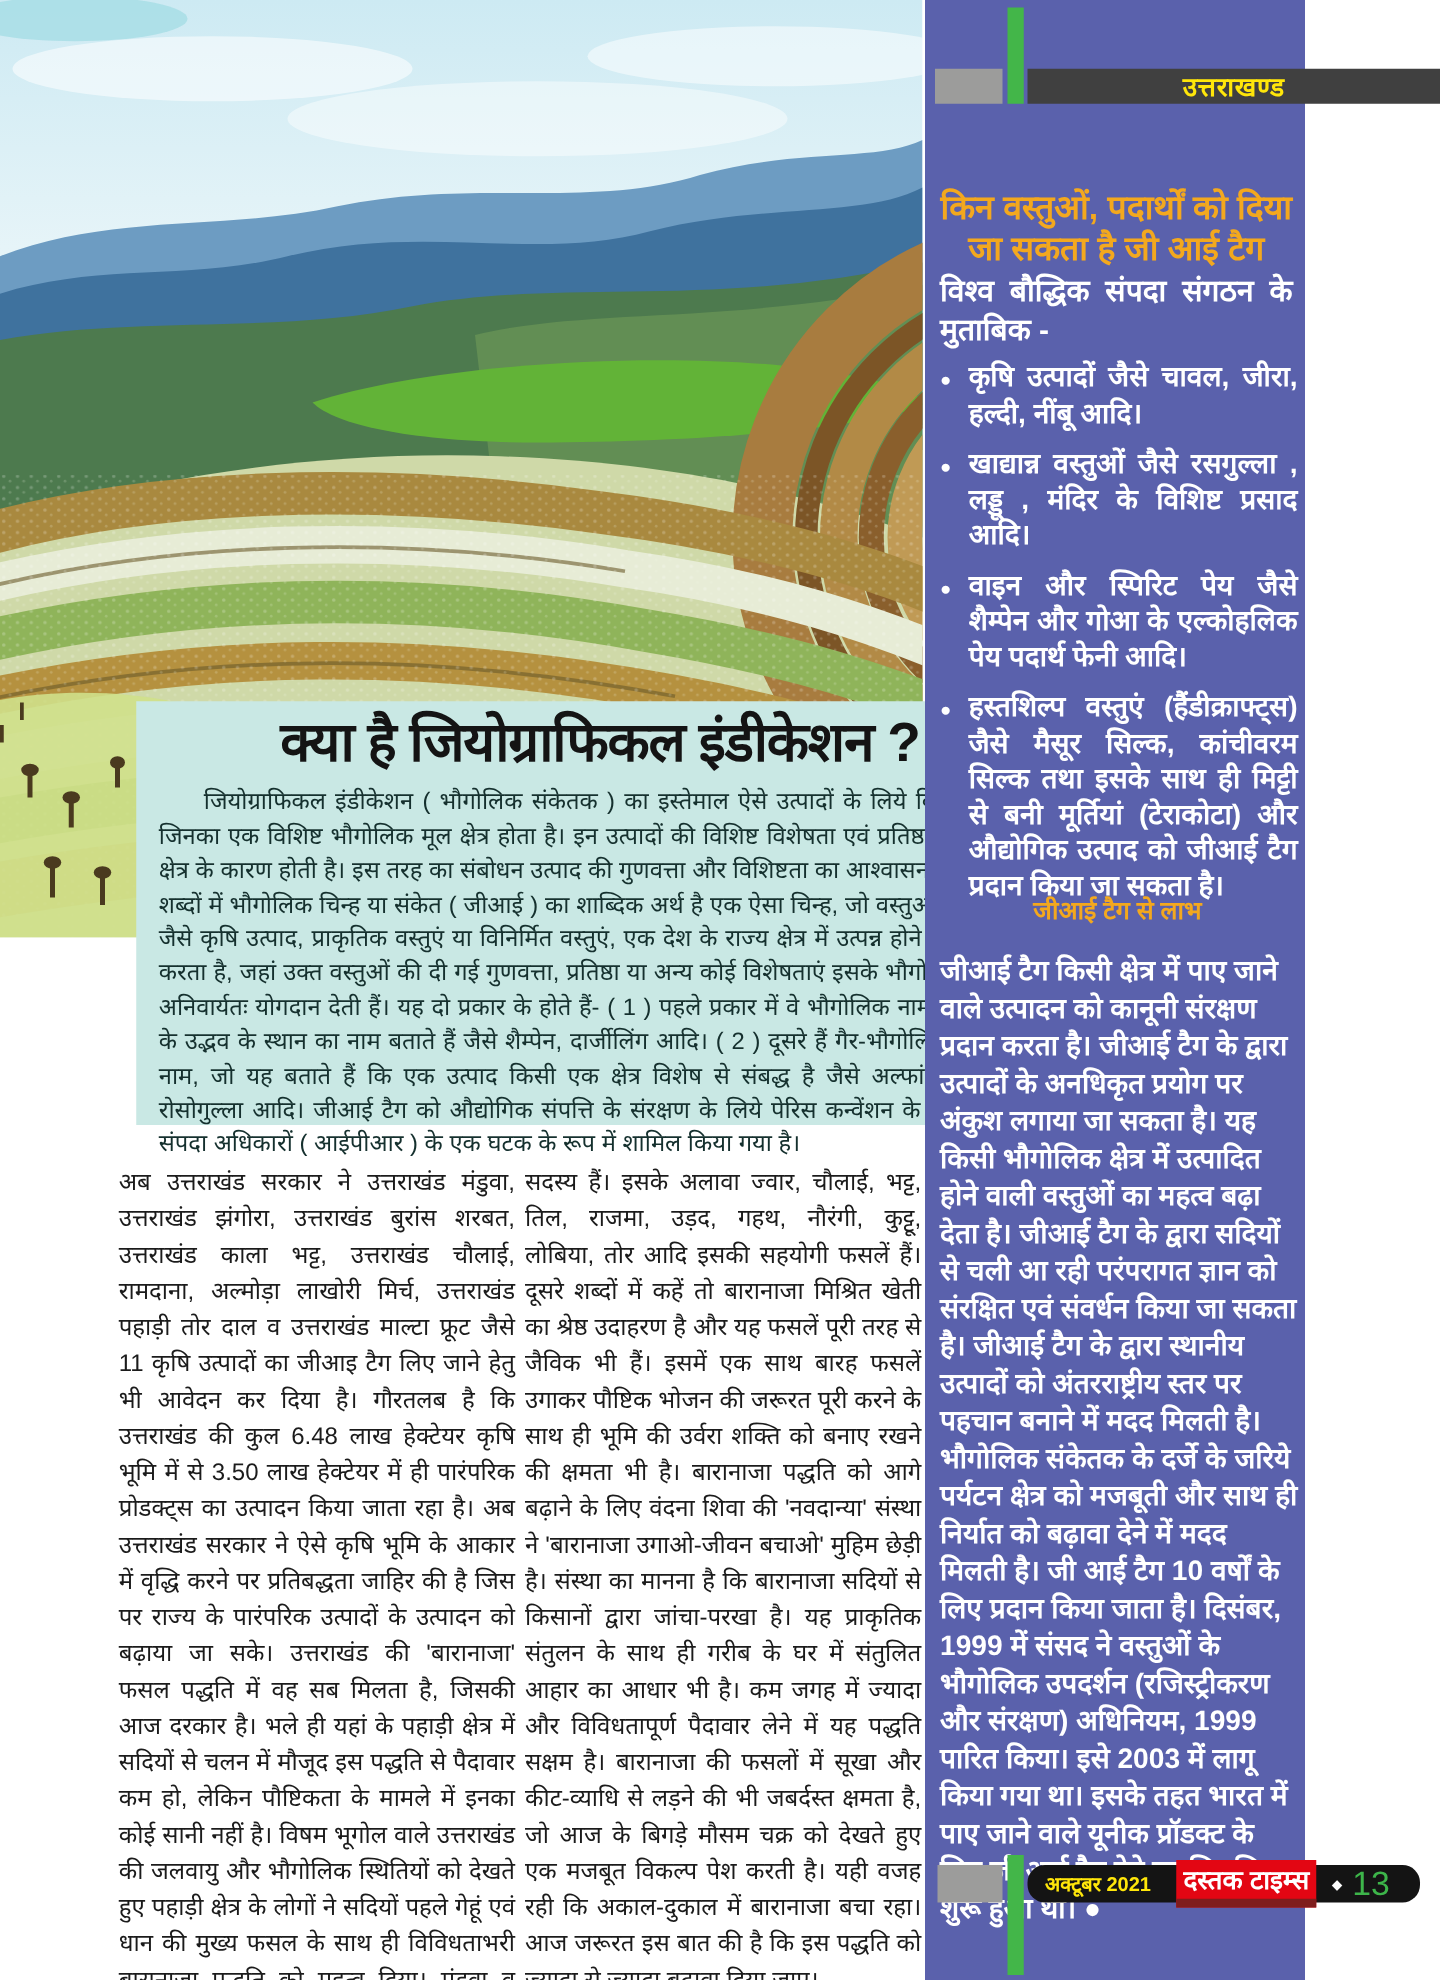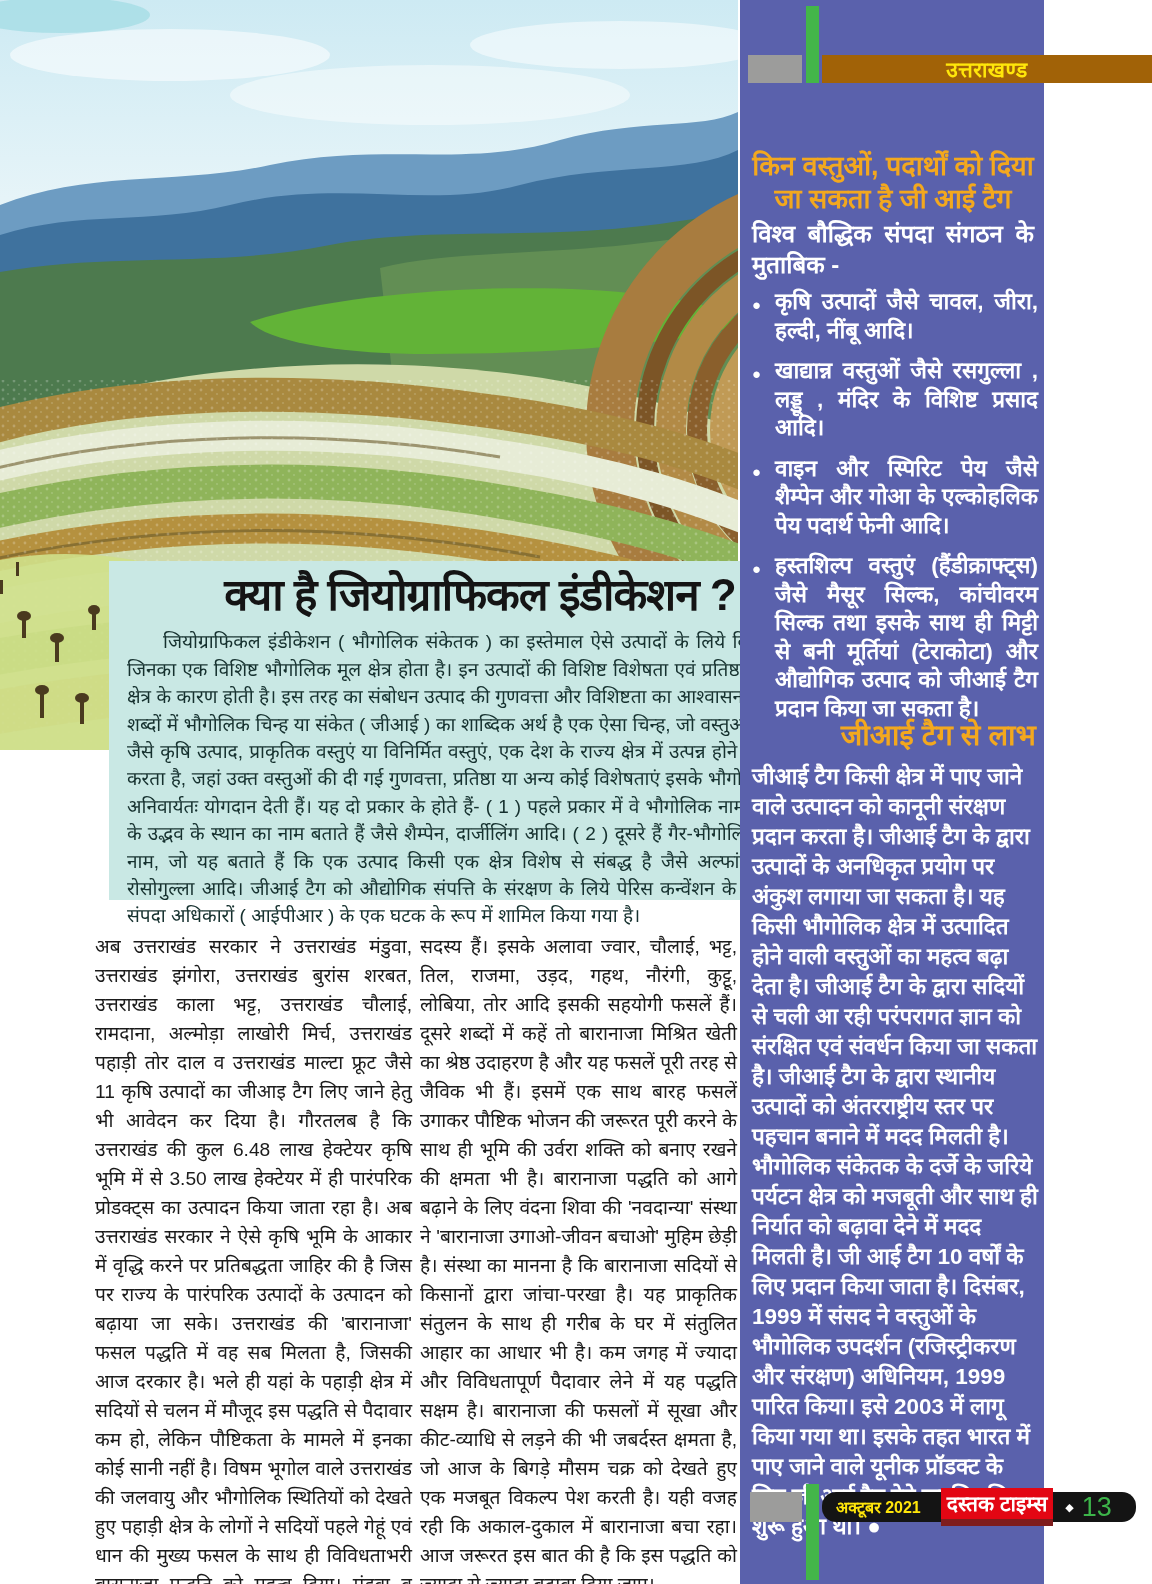--- a/index.html
+++ b/index.html
@@ -35,29 +35,29 @@
   }
   #col-left  { left:95px;  }
   #col-right { left:420px; }
 
   
   .sidebar { position:absolute; left:740px; top:0; width:304px; height:1584px; background:#5a61ac; }
 
   .gray-rect-top   { position:absolute; left:748px; top:55px;  width:54px; height:28px; background:#9c9c9b; }
   .green-bar-top   { position:absolute; left:806px; top:6px;   width:13px; height:77px; background:#43b649; }
   .black-bar-top   {
-    position:absolute; left:822px; top:55px; width:330px; height:28px; background:#a16207;
+    position:absolute; left:822px; top:55px; width:330px; height:28px; background:#404040;
     display:flex; align-items:center; justify-content:center;
   }
   .region-label { color:#ffe60a; font-size:21px; font-weight:bold; letter-spacing:0.5px; }
 
   .sb-heading { position:absolute; color:#f3a81e; font-weight:bold; text-align:center; }
   #sb-h1 { left:750px; top:150px; width:286px; font-size:27px; line-height:33px; }
   #sb-h1 span { display:block; }
-  #sb-h2 { left:752px; top:714px; width:284px; text-align:right; font-size:29px; }
+  #sb-h2 { left:752px; top:714px; width:284px; text-align:center; font-size:20px; }
 
   #sb-sub {
     position:absolute; left:752px; top:218px; width:282px;
     color:#ffffff; font-weight:bold; font-size:24px; line-height:31px; text-align:justify;
   }
   .sb-bullets { position:absolute; left:752px; top:288px; width:286px; }
   .sb-bullet {
     position:relative; padding-left:23px; margin-bottom:12px;
     color:#ffffff; font-weight:bold; font-size:22.5px; line-height:28.5px; text-align:justify;
   }

